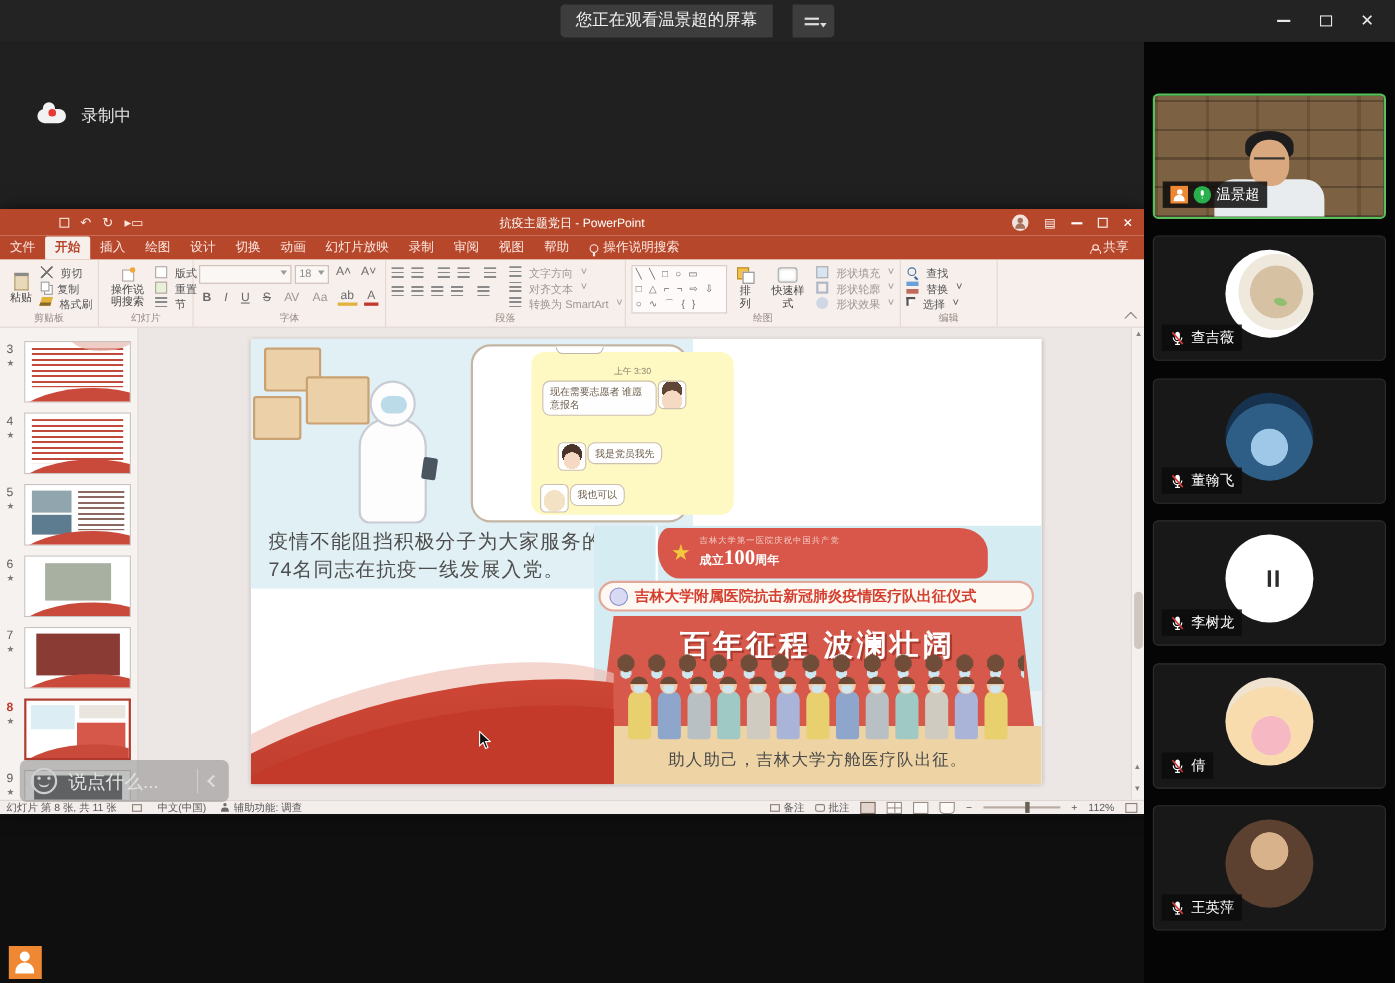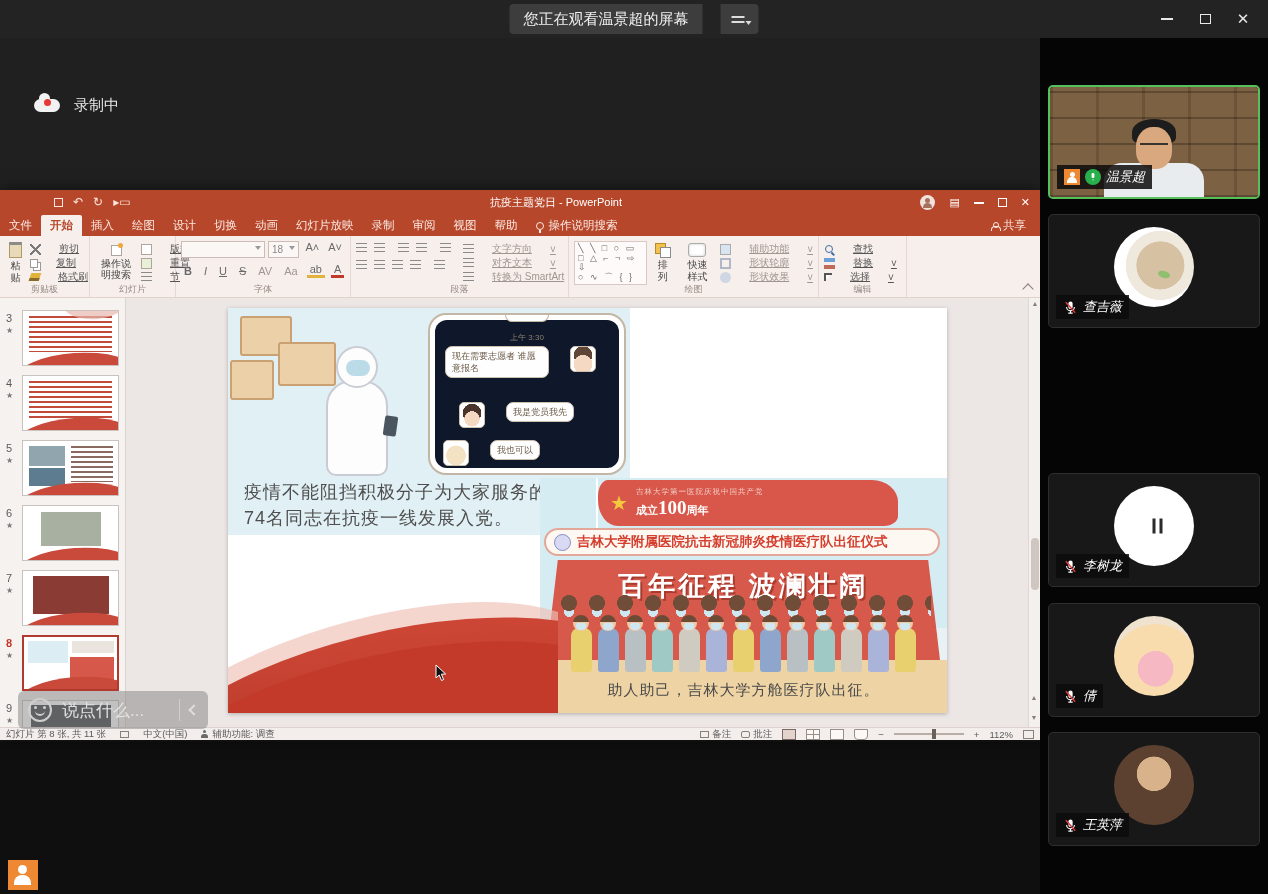--- a/index.html
+++ b/index.html
@@ -24,21 +24,21 @@
   .cloud{position:relative;width:26px;height:13px;background:#f2f2f2;border-radius:8px;}
   .cloud::before{content:"";position:absolute;left:5px;top:-6px;width:11px;height:11px;background:#f2f2f2;border-radius:50%;}
   .cloud::after{content:"";position:absolute;left:10px;top:0px;width:7px;height:7px;background:#e53935;border-radius:50%;}
 
   
   .ppt{position:absolute;left:0;top:152px;width:1040px;height:550px;background:#f6efec;box-shadow:0 0 14px rgba(0,0,0,.6);font-size:11px;}
   .ppt-titlebar{height:24px;background:#b7472a;color:#fff;display:flex;align-items:center;font-size:11px;}
   .qat{display:flex;align-items:center;gap:10px;padding-left:54px;}
   .qat span{color:#fde7df;font-size:12px;line-height:1;cursor:pointer;}
   .qat .sq{width:9px;height:9px;border:1.5px solid #fde7df;display:inline-block;}
-  .ppt-title-text{position:absolute;left:50%;transform:translateX(-50%);top:5px;color:#fff;font-size:11px;margin-left:36px;}
+  .ppt-title-text{position:absolute;left:50%;transform:translateX(-50%);top:5px;color:#fff;font-size:11px;}
   .ppt-title-right{margin-left:auto;display:flex;align-items:center;gap:14px;padding-right:10px;}
   .tb-avatar{width:15px;height:15px;border-radius:50%;background:#f3e2dc;position:relative;}
   .tb-avatar::before{content:"";position:absolute;left:5px;top:3px;width:5px;height:5px;border-radius:50%;background:#a5705e;}
   .tb-avatar::after{content:"";position:absolute;left:3px;top:8px;width:9px;height:5px;border-radius:5px 5px 0 0;background:#a5705e;}
   .tb-ic{color:#fff;font-size:11px;cursor:pointer;}
   .tb-restore{width:9px;height:9px;border:1.2px solid #fff;position:relative;}
   .tb-min{width:10px;height:2px;background:#fff;margin-top:1px;}
 
   .ppt-tabs{height:22px;background:#b7472a;display:flex;align-items:flex-end;color:#fce8e2;font-size:11.5px;}
   .tab{padding:0 9px;line-height:21px;cursor:pointer;white-space:nowrap;}
@@ -50,21 +50,21 @@
   .person-s{width:8px;height:8px;position:relative;display:inline-block;}
   .person-s::before{content:"";position:absolute;left:2px;top:0;width:4px;height:4px;border-radius:50%;border:1px solid #fce8e2;}
   .person-s::after{content:"";position:absolute;left:0;bottom:-1px;width:8px;height:4px;border-radius:4px 4px 0 0;border:1px solid #fce8e2;border-bottom:none;}
 
   
   .ribbon{height:62px;background:#f6efec;border-bottom:1px solid #e0d2cb;display:flex;color:#4a4a4a;position:relative;}
   .rgroup{position:relative;border-right:1px solid #e6d8d1;padding:5px 5px 13px;display:flex;gap:4px;}
   .glabel{position:absolute;bottom:1px;left:0;right:0;text-align:center;color:#978a84;font-size:9px;}
   .bigbtn{display:flex;flex-direction:column;align-items:center;justify-content:center;gap:2px;padding:1px 4px;font-size:10px;color:#444;cursor:pointer;text-align:center;line-height:1.15;}
   .scol{display:flex;flex-direction:column;justify-content:space-between;padding:1px 0;}
-  .srow{display:flex;align-items:center;gap:18px;font-size:10px;color:#555;height:14px;cursor:pointer;white-space:nowrap;text-decoration:underline;}
+  .srow{display:flex;gap:7px;font-size:10px;color:#555;height:14px;cursor:pointer;white-space:nowrap;}
   .mi{width:11px;height:11px;display:inline-block;flex:0 0 auto;}
   .mi-clip{background:#e8d9b8;border:1px solid #b09a6a;border-top:3px solid #8a8a8a;width:13px;height:16px;}
   .mi-cut{background:linear-gradient(45deg,transparent 44%,#7a7a7a 44% 56%,transparent 56%),linear-gradient(-45deg,transparent 44%,#7a7a7a 44% 56%,transparent 56%);}
   .mi-copy{border:1px solid #9a9a9a;background:#fff;box-shadow:3px 3px 0 -1px #fff,3px 3px 0 0 #9a9a9a;width:8px;height:9px;}
   .mi-brush{background:#e2b33c;transform:skewX(-18deg);width:10px;height:8px;border-bottom:3px solid #8a6a2a;}
   .mi-slide{background:#fff;border:1px solid #b0a49e;}
   .mi-slide.star{position:relative;}
   .mi-slide.star::after{content:"";position:absolute;right:-2px;top:-3px;width:5px;height:5px;background:#eda73c;border-radius:50%;}
   .mi-lines{background:repeating-linear-gradient(180deg,#8a8a8a 0 1.5px,transparent 1.5px 4px);}
   .mi-find{position:relative;}
@@ -110,24 +110,24 @@
   .ill-left{position:absolute;left:0;top:0;width:402px;height:227px;background:#e1f0f5;}
   .box{position:absolute;background:#ecd0a8;border:2px solid #c9a172;border-radius:3px;}
   .suit-body{position:absolute;left:98px;top:72px;width:62px;height:96px;background:#fdfdfd;border:2px solid #c9ccd4;border-radius:26px 26px 10px 10px;}
   .suit-head{position:absolute;left:108px;top:38px;width:42px;height:42px;background:#fdfdfd;border:2px solid #c9ccd4;border-radius:50%;}
   .suit-visor{position:absolute;left:118px;top:52px;width:24px;height:16px;background:#bcdbe8;border-radius:8px;}
   .suit-phone{position:absolute;left:156px;top:108px;width:13px;height:20px;background:#4a5560;border-radius:2px;transform:rotate(8deg);}
   .caption{position:absolute;left:16px;color:#4e4e4e;font-size:18px;letter-spacing:1px;white-space:nowrap;}
 
   
   .phone{position:absolute;left:200px;top:5px;width:198px;height:162px;background:#fff;border:2px solid #c4b6a4;border-radius:18px;padding:5px;}
-  .phone-screen{position:relative;width:100%;height:100%;background:#0f172a;border-radius:12px;overflow:hidden;}
+  .phone-screen{position:relative;width:100%;height:100%;background:#fef9c3;border-radius:12px;overflow:hidden;margin-left:48px;}
   .phone-notch{position:absolute;left:50%;top:0;transform:translateX(-50%);width:44px;height:7px;background:#fff;border:1px solid #c4b6a4;border-top:none;border-radius:0 0 8px 8px;}
   .phone-time{position:absolute;left:0;right:0;top:12px;text-align:center;font-size:8px;color:#8a7f6f;}
-  .chat-row{position:absolute;display:flex;gap:21px;align-items:flex-start;}
+  .chat-row{position:absolute;display:flex;gap:1px;align-items:flex-start;}
   .bub{background:#fefefe;border:1px solid #cdbfae;border-radius:7px;padding:3px 6px;font-size:9px;color:#6b5a48;max-width:104px;line-height:1.35;}
   .cav{width:26px;height:26px;border-radius:5px;border:1px solid #cdbfae;flex:0 0 auto;}
   .cav.boy{background:radial-gradient(circle at 50% 72%,#f6d9c2 0 44%,transparent 45%),radial-gradient(circle at 50% 34%,#5f4636 0 46%,transparent 47%),#fff;}
   .cav.girl{background:radial-gradient(circle at 50% 66%,#f6d9c2 0 38%,transparent 39%),radial-gradient(circle at 50% 42%,#4a332a 0 50%,transparent 51%),#fff;}
   .cav.cat{background:radial-gradient(circle at 50% 60%,#f3e3c4 0 52%,transparent 53%),#fff;}
 
   
   .ill-right{position:absolute;left:312px;top:170px;width:407px;height:235px;background:linear-gradient(#d6ecf3 0 150px,#e8f2f4 150px);overflow:hidden;}
   .flagpole{position:absolute;left:56px;top:0px;width:2px;height:52px;background:#fff;}
   .flag{position:absolute;left:58px;top:2px;width:300px;height:46px;background:#d8564a;border-radius:10px 26px 14px 20px/16px 22px 10px 26px;display:flex;align-items:center;gap:8px;padding:4px 12px;color:#fff;}
@@ -183,21 +183,21 @@
   .share-banner{position:absolute;left:8px;top:822px;display:flex;align-items:center;gap:6px;z-index:20;}
   .orange-sq{width:30px;height:30px;background:#ee8833;position:relative;flex:0 0 auto;}
   .orange-sq::before{content:"";position:absolute;left:10px;top:5px;width:9px;height:9px;border-radius:50%;background:#fff;}
   .orange-sq::after{content:"";position:absolute;left:6px;top:15px;width:17px;height:10px;border-radius:8px 8px 0 0;background:#fff;}
   .share-pill{height:30px;background:rgba(10,10,10,.82);display:flex;align-items:center;gap:7px;padding:0 10px;color:#fff;font-size:16px;font-weight:bold;}
   .cast-ic{width:18px;height:15px;background:#5a6673;border-radius:3px;position:relative;}
   .cast-ic::before{content:"";position:absolute;left:5px;top:4px;width:7px;height:7px;border-top:2px solid #fff;border-right:2px solid #fff;transform:rotate(45deg) translate(-1px,1px);}
   .mic-svg{width:15px;height:15px;display:block;}
 
   
-  .sidebar{position:absolute;left:1040px;top:38px;width:228px;height:856px;background:#050505;font-style:italic;}
+  .sidebar{position:absolute;left:1040px;top:38px;width:228px;height:856px;background:#050505;}
   .tile{position:absolute;left:8px;width:212px;height:114px;background:#181818;border:1px solid #2e2e2e;border-radius:5px;overflow:hidden;}
   .tile.speaking{border:2px solid #56c15a;}
   .tile-label{position:absolute;left:7px;bottom:8px;background:rgba(12,12,12,.85);display:flex;align-items:center;gap:5px;padding:3px 7px;color:#fff;font-size:13px;z-index:3;}
   .avatar{position:absolute;left:50%;top:12px;transform:translateX(-50%);width:80px;height:80px;border-radius:50%;}
   .av-cat{background:radial-gradient(circle at 58% 48%,#d6c1a2 0 38%,#efe8dc 39% 55%,#fff 56%);}
   .av-cat::after{content:"";position:absolute;left:44px;top:44px;width:12px;height:7px;background:#8fbf6f;border-radius:60% 40% 60% 40%;transform:rotate(25deg);}
   .av-moon{background:radial-gradient(circle at 50% 62%,#9fc8e8 0 26%,#2e5e86 27% 62%,#17324e 63%);}
   .av-pause{background:#fff;}
   .pause-bars{position:absolute;left:50%;top:50%;transform:translate(-50%,-50%);width:3px;height:15px;background:#2b2b2b;box-shadow:7px 0 0 #2b2b2b;}
   .av-sheep{background:radial-gradient(circle at 52% 66%,#f6b8c2 0 26%,#f8dcae 27% 66%,#efe3cf 67%);}
@@ -390,21 +390,21 @@
         </div>
         <div class="bigbtn">
           <span class="arrange-ic"></span>
           <span>排列</span>
         </div>
         <div class="bigbtn">
           <span class="qstyle-ic"></span>
           <span>快速样式</span>
         </div>
         <div class="scol">
-          <div class="srow dim"><span class="mi" style="background:#d8e4f0;border:1px solid #aaa"></span><span>辅助功能</span> ˅</div>
+          <div class="srow dim"><span class="mi" style="background:#d8e4f0;border:1px solid #aaa"></span><span>形状填充</span> ˅</div>
           <div class="srow dim"><span class="mi" style="border:2px solid #b0b8c8"></span><span>形状轮廓</span> ˅</div>
           <div class="srow dim"><span class="mi" style="border-radius:50%;background:#cfd6e4"></span><span>形状效果</span> ˅</div>
         </div>
         <div class="glabel">绘图</div>
       </div>
 
       <div class="rgroup" style="width:88px">
         <div class="scol">
           <div class="srow">
               <span class="mi mi-find"></span>
@@ -647,20 +647,32 @@
       <svg class="mic-svg" viewBox="0 0 24 24">
           <path d="M12 2.5c1.9 0 3.4 1.5 3.4 3.4v5.2c0 1.9-1.5 3.4-3.4 3.4s-3.4-1.5-3.4-3.4V5.9c0-1.9 1.5-3.4 3.4-3.4z" fill="#fff"></path>
           <path d="M5.8 11a6.2 6.2 0 0 0 12.4 0" fill="none" stroke="#fff" stroke-width="1.8"></path>
           <path d="M12 17.2v3.2M8.5 20.9h7" stroke="#fff" stroke-width="1.8" fill="none"></path>
           <path d="M4.5 3.5l15 17" stroke="#d93a3a" stroke-width="2.4"></path>
         </svg>
       <span>查吉薇</span>
     </div>
   </div>
 
+  <div class="tile" style="top:306px">
+    <span class="avatar av-moon"></span>
+    <div class="tile-label">
+      <svg class="mic-svg" viewBox="0 0 24 24">
+          <path d="M12 2.5c1.9 0 3.4 1.5 3.4 3.4v5.2c0 1.9-1.5 3.4-3.4 3.4s-3.4-1.5-3.4-3.4V5.9c0-1.9 1.5-3.4 3.4-3.4z" fill="#fff"></path>
+          <path d="M5.8 11a6.2 6.2 0 0 0 12.4 0" fill="none" stroke="#fff" stroke-width="1.8"></path>
+          <path d="M12 17.2v3.2M8.5 20.9h7" stroke="#fff" stroke-width="1.8" fill="none"></path>
+          <path d="M4.5 3.5l15 17" stroke="#d93a3a" stroke-width="2.4"></path>
+        </svg>
+      <span>董翰飞</span>
+    </div>
+  </div>
 
   <div class="tile" style="top:435px">
     <span class="avatar av-pause">
         <span class="pause-bars"></span>
       </span>
     <div class="tile-label">
       <svg class="mic-svg" viewBox="0 0 24 24">
           <path d="M12 2.5c1.9 0 3.4 1.5 3.4 3.4v5.2c0 1.9-1.5 3.4-3.4 3.4s-3.4-1.5-3.4-3.4V5.9c0-1.9 1.5-3.4 3.4-3.4z" fill="#fff"></path>
           <path d="M5.8 11a6.2 6.2 0 0 0 12.4 0" fill="none" stroke="#fff" stroke-width="1.8"></path>
           <path d="M12 17.2v3.2M8.5 20.9h7" stroke="#fff" stroke-width="1.8" fill="none"></path>

